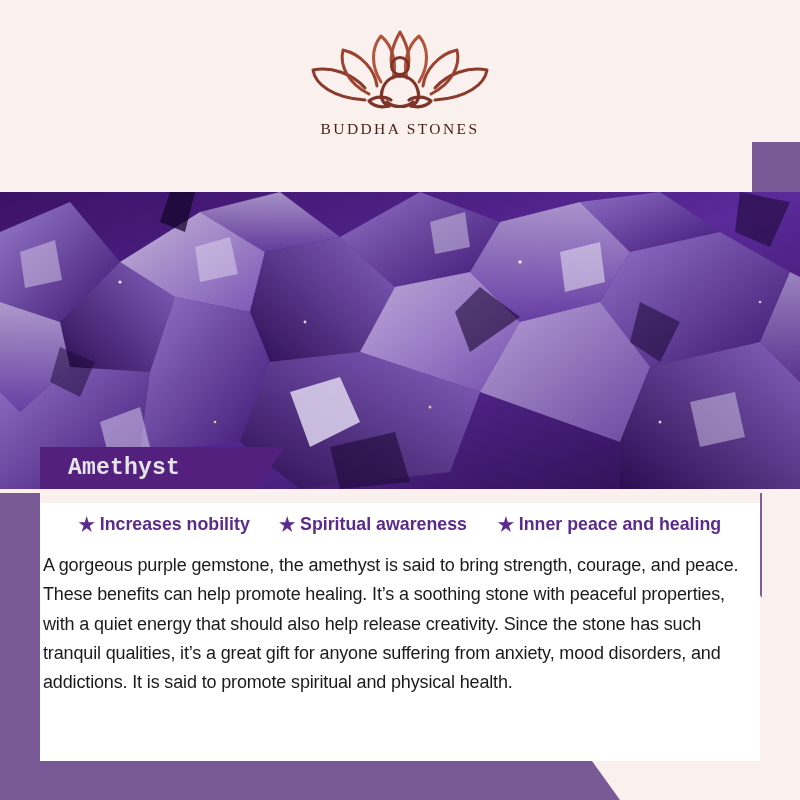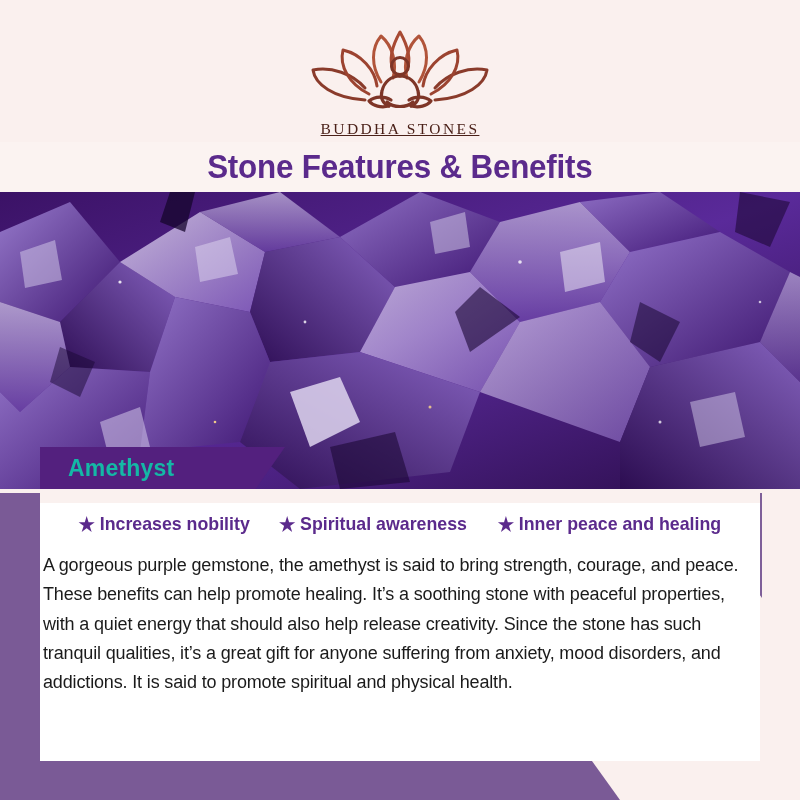--- a/index.html
+++ b/index.html
@@ -87,21 +87,20 @@
     margin: 0 auto;
   }
   .logo-text {
     display: block;
     margin-top: 2px;
     font-family: "Liberation Serif", serif;
     font-size: 15.5px;
     letter-spacing: 2.4px;
     color: #4a2018;
     font-weight: 400;
-    text-decoration: underline;
   }
 
   
   .title-band {
     position: absolute;
     top: 142px;
     left: 0;
     width: 800px;
     height: 50px;
     background: #fbf3f1;
@@ -137,24 +136,25 @@
     left: 40px;
     width: 245px;
     height: 42px;
     background: #53207e;
     clip-path: polygon(0 0, 100% 0, 88% 100%, 0 100%);
     display: flex;
     align-items: center;
   }
   .name-banner-text {
     margin-left: 28px;
-    color: #14b8a6;
+    color: #e5e5e5;
     font-size: 23px;
     font-weight: bold;
     letter-spacing: 0.2px;
+    font-family: Liberation Mono, monospace;
   }
 
   
   .content {
     position: absolute;
     top: 489px;
     left: 40px;
     width: 720px;
     height: 272px;
     background: #ffffff;
@@ -242,23 +242,20 @@
             <path d="M84 84 C76 86 68 84 64 79 C70 74 80 74 86 78" stroke="#7e3527" stroke-width="3.2"></path>
             <path d="M106 84 C114 86 122 84 126 79 C120 74 110 74 104 78" stroke="#7e3527" stroke-width="3.2"></path>
             <path d="M82 80 C88 86 102 86 108 80" stroke="#7e3527" stroke-width="3.2"></path>
           </g>
         </svg>
       </span>
       <span class="logo-text">BUDDHA STONES</span>
     </div>
   </div>
 
-  <div class="title-band">
-    <div class="title-text">Stone Features &amp; Benefits</div>
-  </div>
 
   <div class="photo">
     <svg width="800" height="297" viewBox="0 0 800 297" xmlns="http://www.w3.org/2000/svg">
       <defs>
         <linearGradient id="bg1" x1="0" y1="0" x2="1" y2="1">
           <stop offset="0%" stop-color="#3b1266"></stop>
           <stop offset="50%" stop-color="#5a2a9a"></stop>
           <stop offset="100%" stop-color="#2a0c49"></stop>
         </linearGradient>
         <linearGradient id="f1" x1="0" y1="0" x2="0" y2="1">

